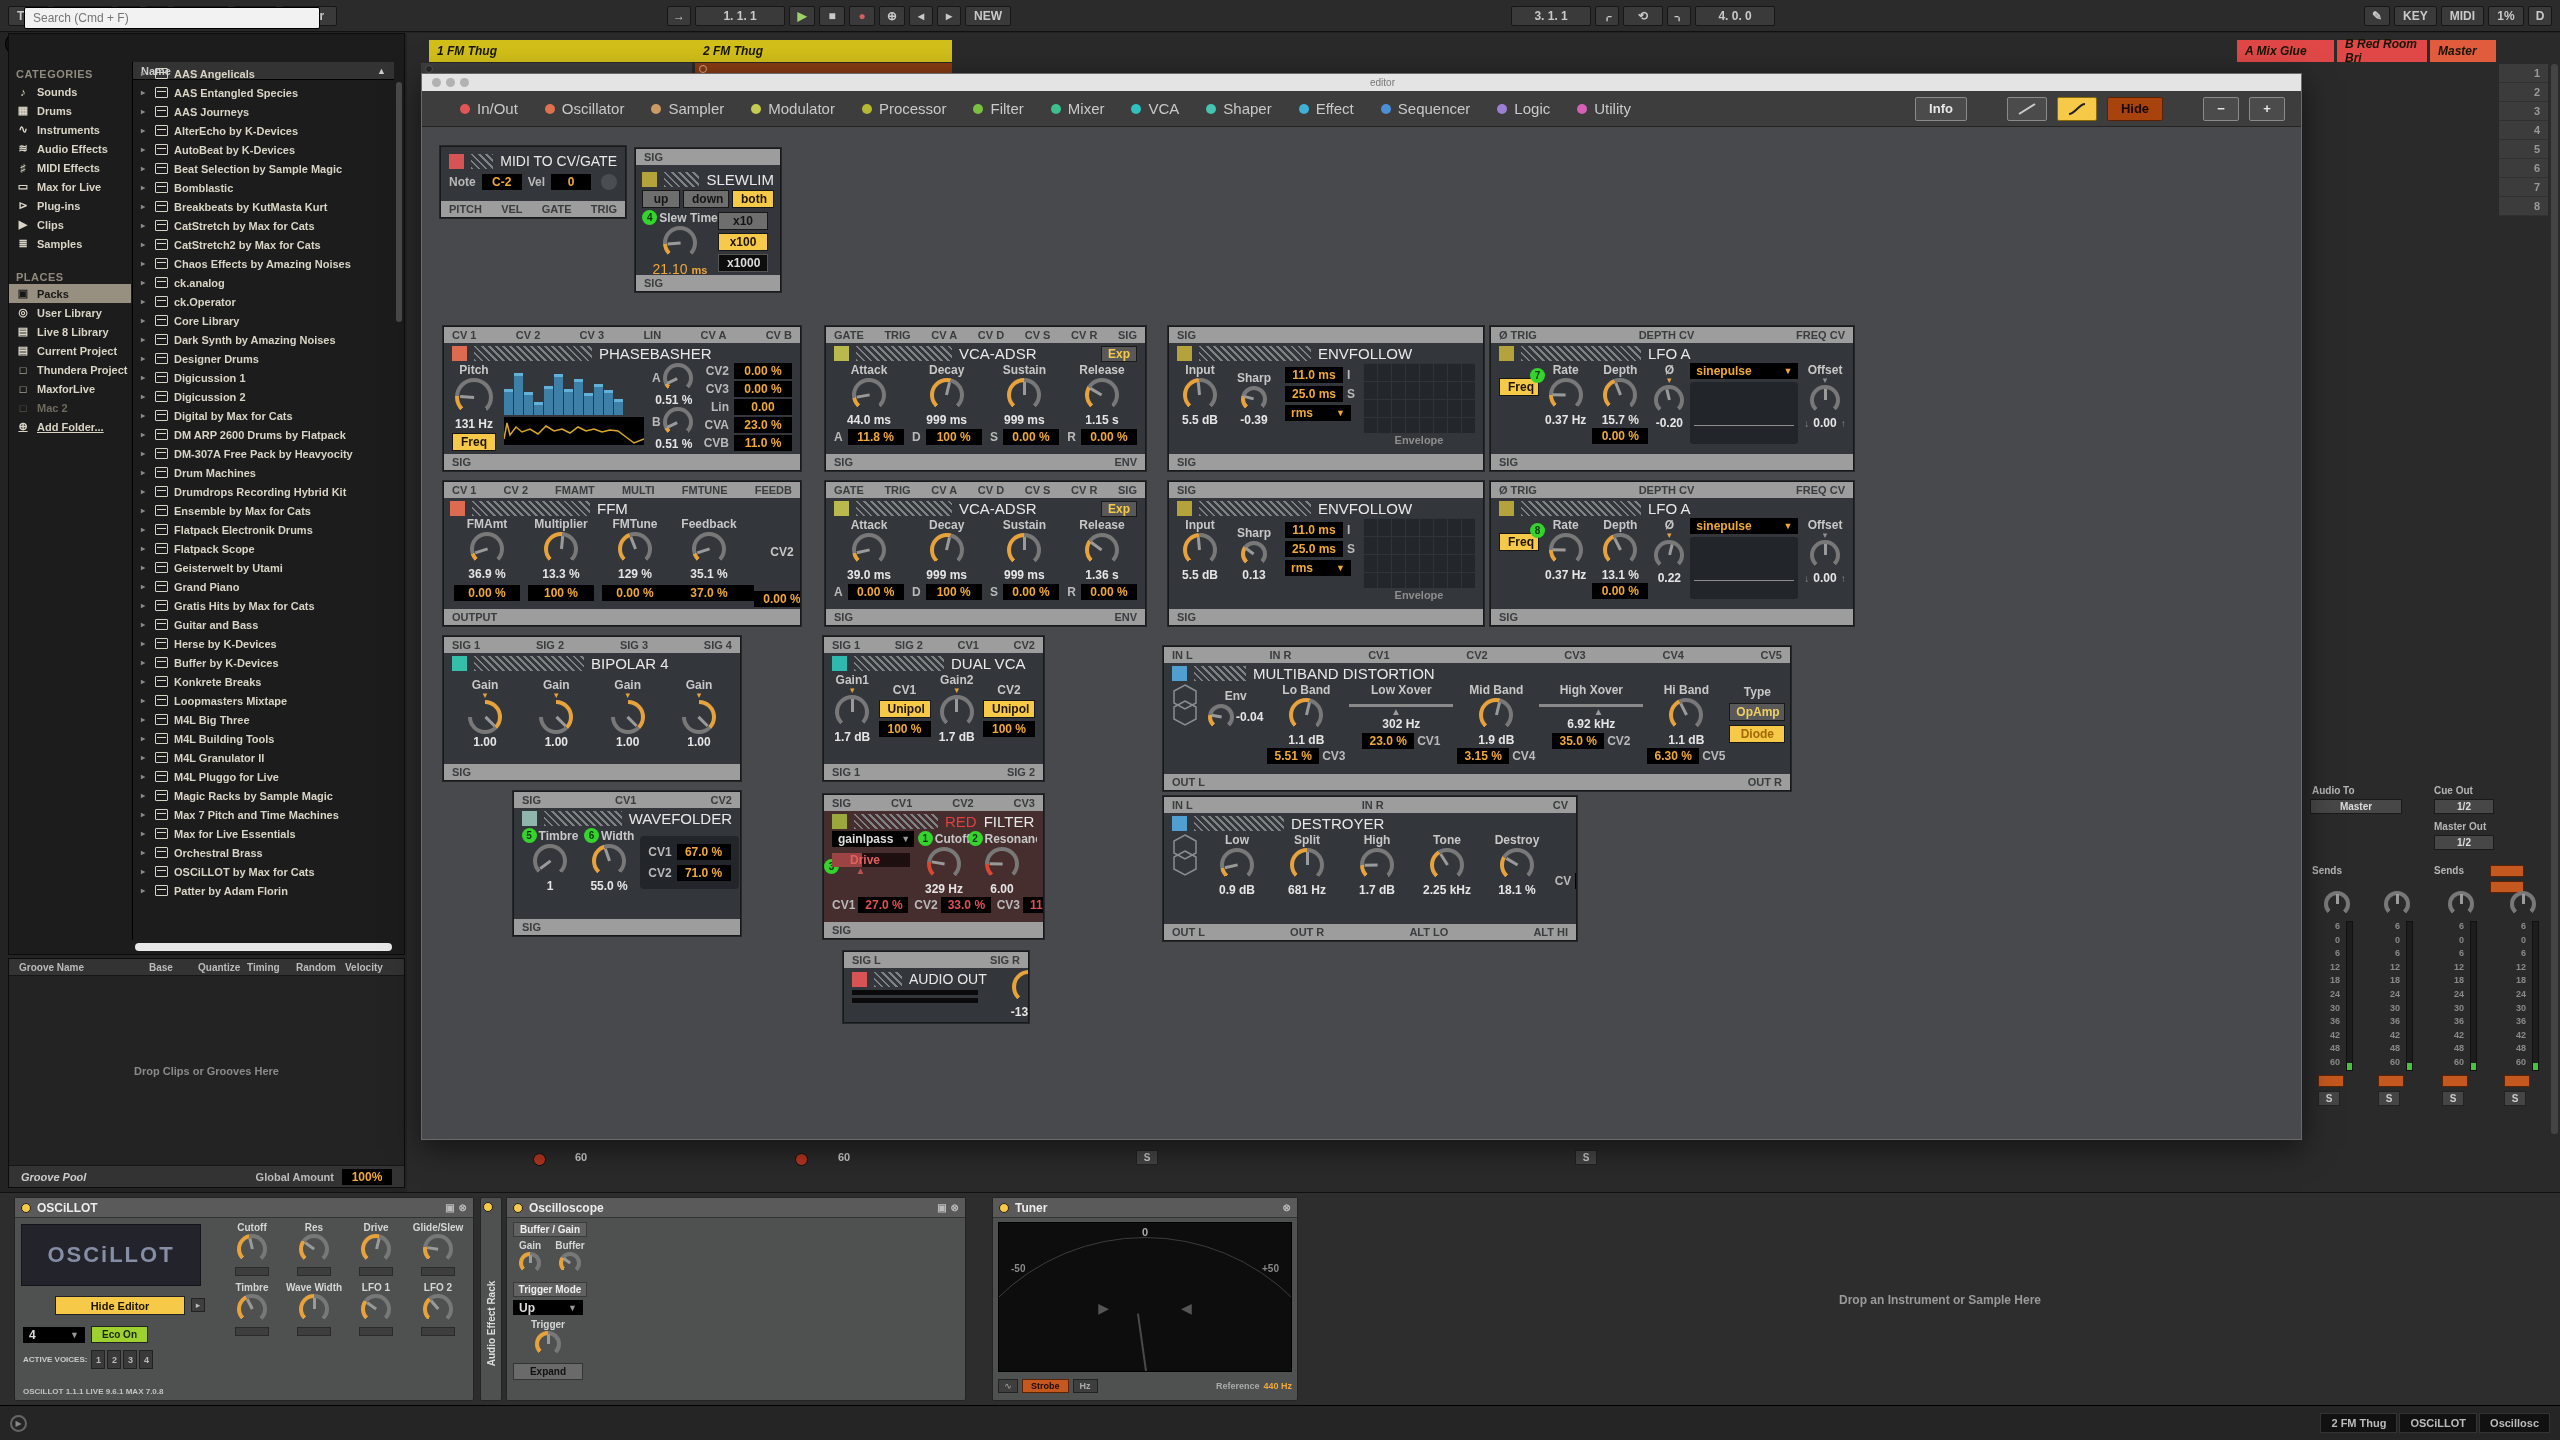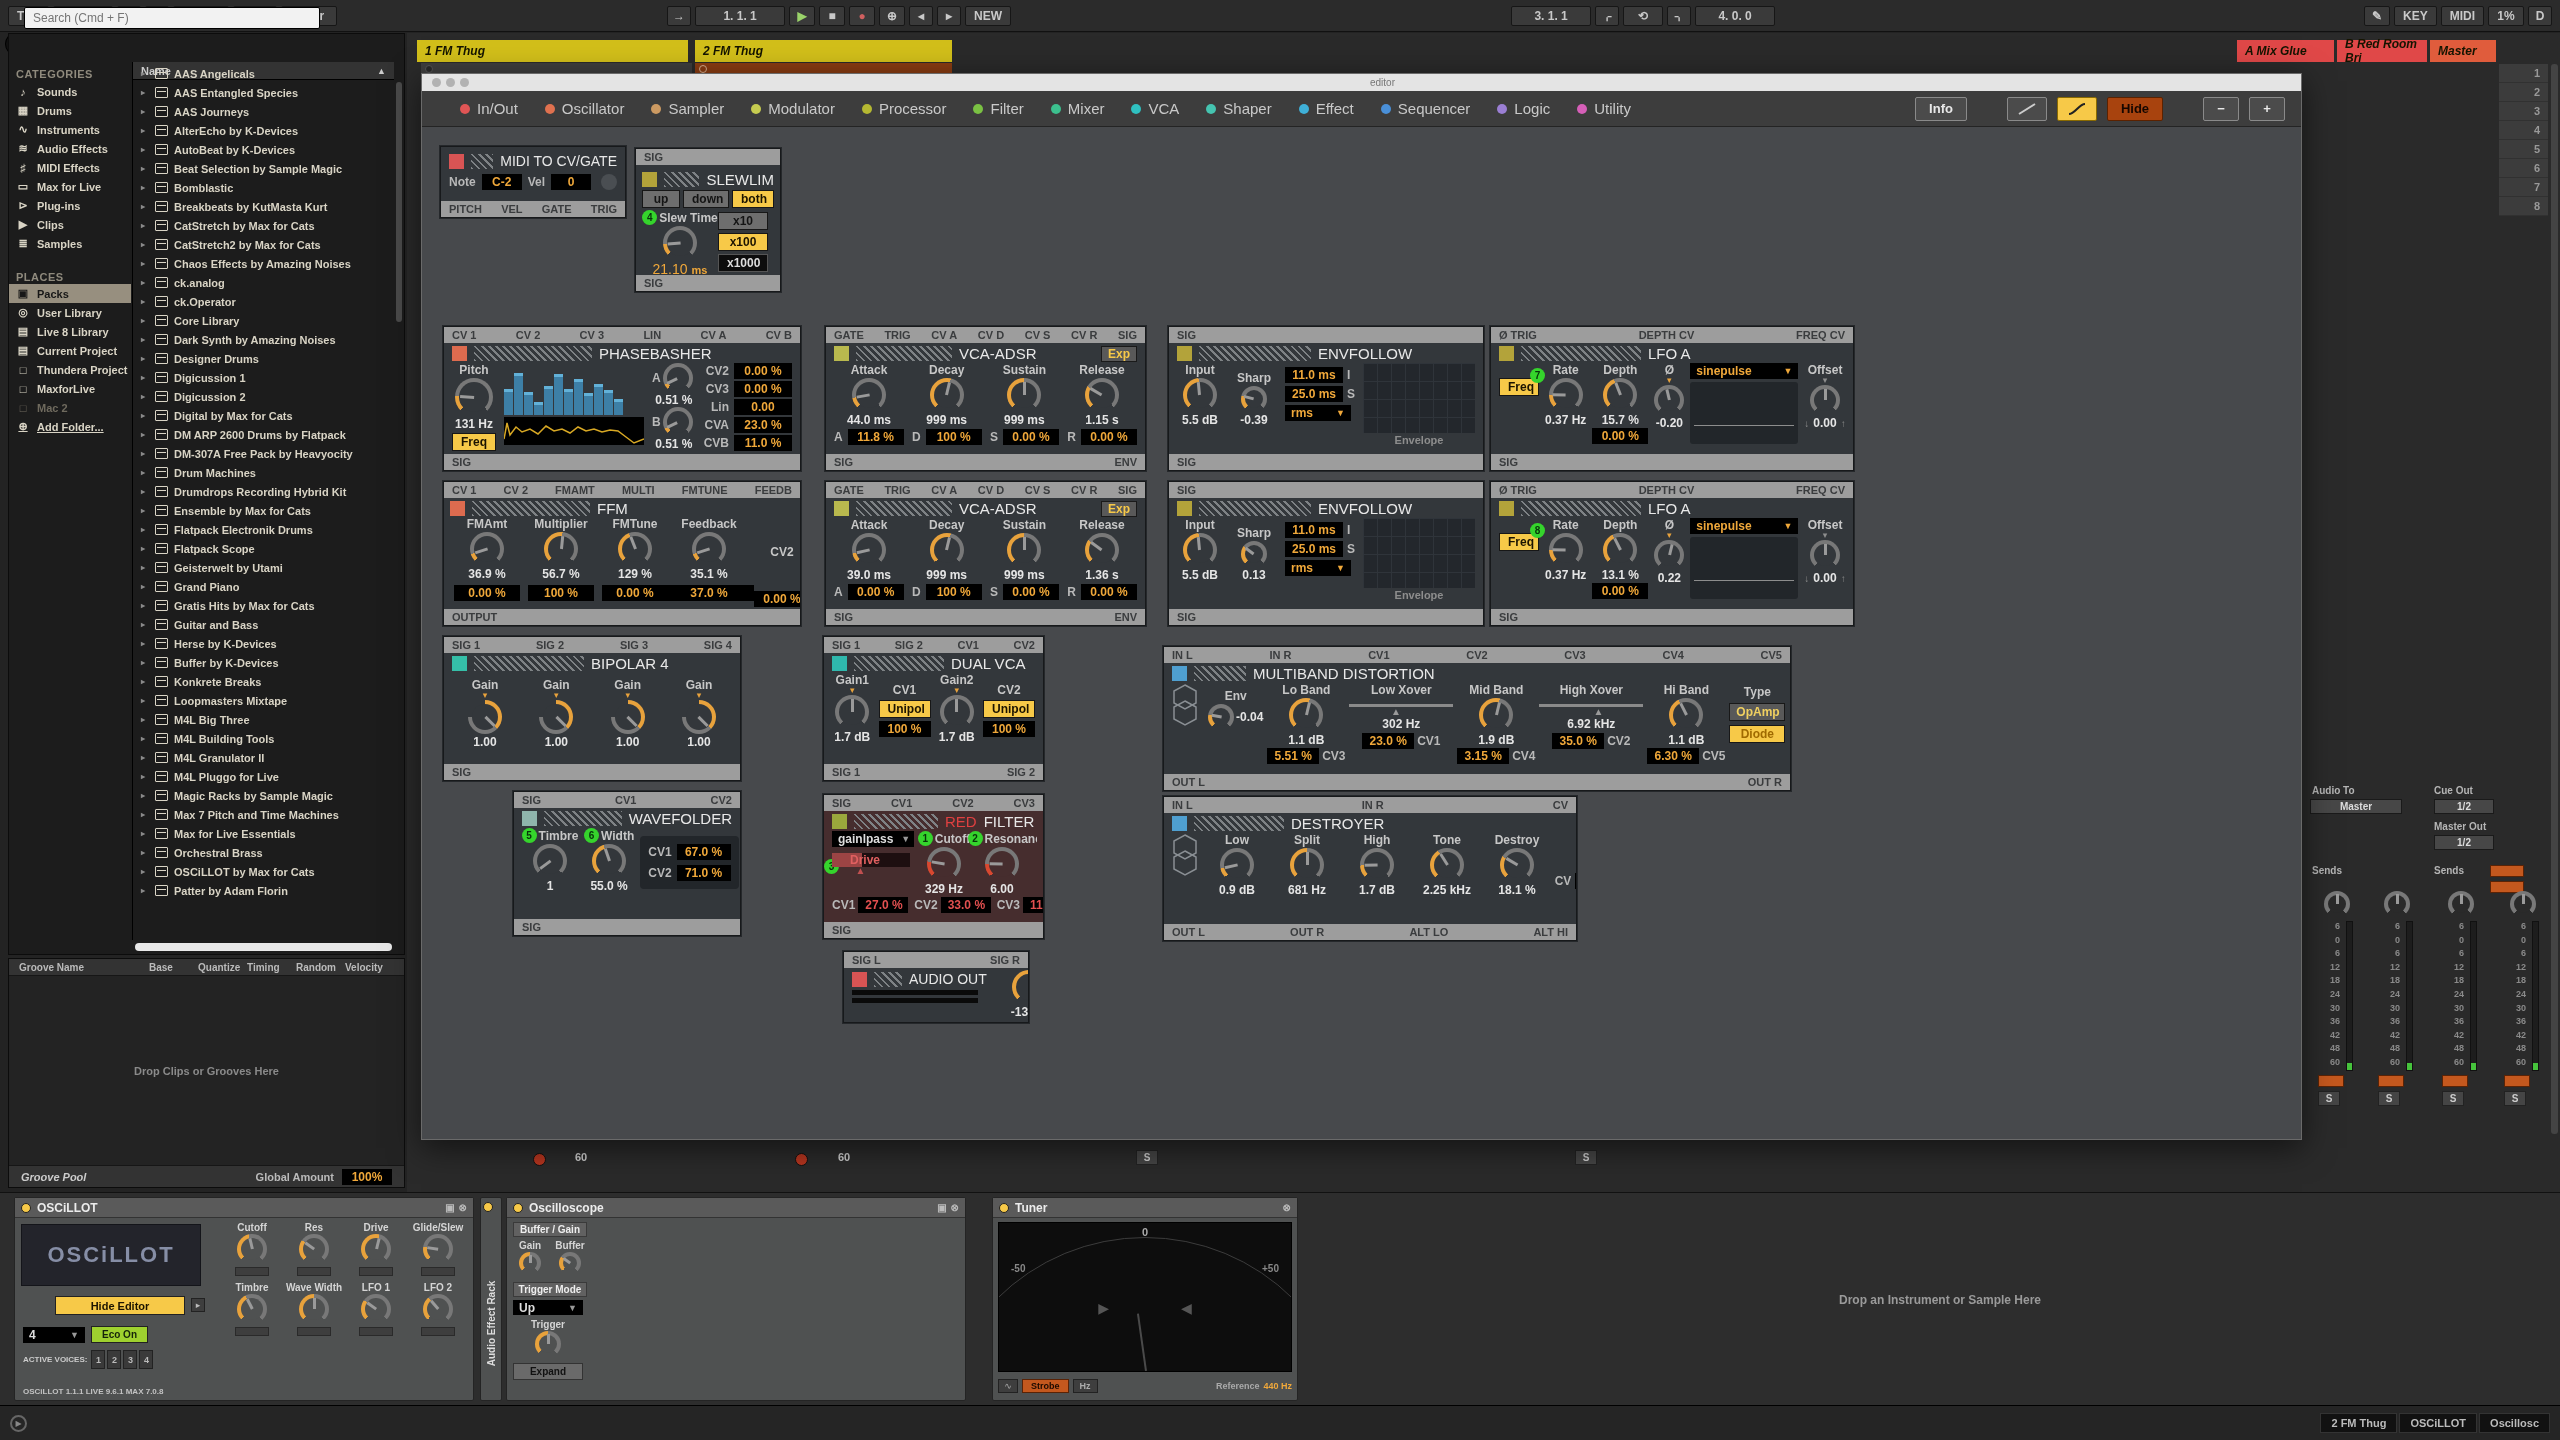--- a/index.html
+++ b/index.html
@@ -465,21 +465,21 @@
       <span style="font-size:11px;color:#8a8a8a;font-weight:bold">Drop Clips or Grooves Here</span>
     </div>
     <div id="gfoot">
       <span style="font-style:italic;font-weight:bold;color:#ccc">Groove Pool</span>
       <span style="margin-left:auto;color:#bbb;font-weight:bold;margin-right:8px">Global Amount</span>
       <span class="vbox" style="width:50px">100%</span>
     </div>
   </div>
 
   <div id="session">
-    <div class="thead" style="left:10px;width:271px;background:#d2bf1a">
+    <div class="thead" style="left:22px;width:271px;background:#d2bf1a">
         <span>1 FM Thug</span>
       </div>
     <div class="thead" style="left:288px;width:257px;background:#d2bf1a">
         <span>2 FM Thug</span>
       </div>
     <div class="abs" style="left:14px;top:30px;width:271px;height:12px;background:#3e3e3e">
         <span style="position:absolute;left:4px;top:2px;width:8px;height:8px;border-radius:50%;background:#2a2a2a;border:1px solid #555"></span>
       </div>
     <div class="abs" style="left:288px;top:30px;width:257px;height:12px;background:#8a3c12">
         <span style="position:absolute;left:4px;top:2px;width:8px;height:8px;border-radius:50%;border:1px solid #d8b090"></span>
@@ -892,21 +892,21 @@
             <div style="display:flex">
                 <div class="kcol" style="width:74px">
                   <div class="klabel">FMAmt</div>
                   <div class="knob k34" style="--frac: 0.1;"></div>
                   <div class="kval">36.9 %</div>
                   <div class="vbox" style="width:66px;margin-top:3px">0.00 %</div>
                 </div>
                 <div class="kcol" style="width:74px">
                   <div class="klabel">Multiplier</div>
                   <div class="knob k34" style="--frac: 0.52;"></div>
-                  <div class="kval">56.7 %</div>
+                  <div class="kval">13.3 %</div>
                   <div class="vbox" style="width:66px;margin-top:3px">100 %</div>
                 </div>
                 <div class="kcol" style="width:74px">
                   <div class="klabel">FMTune</div>
                   <div class="knob k34" style="--frac: 0.42;"></div>
                   <div class="kval">129 %</div>
                   <div class="vbox" style="width:66px;margin-top:3px">0.00 %</div>
                 </div>
                 <div class="kcol" style="width:74px">
                   <div class="klabel">Feedback</div>

